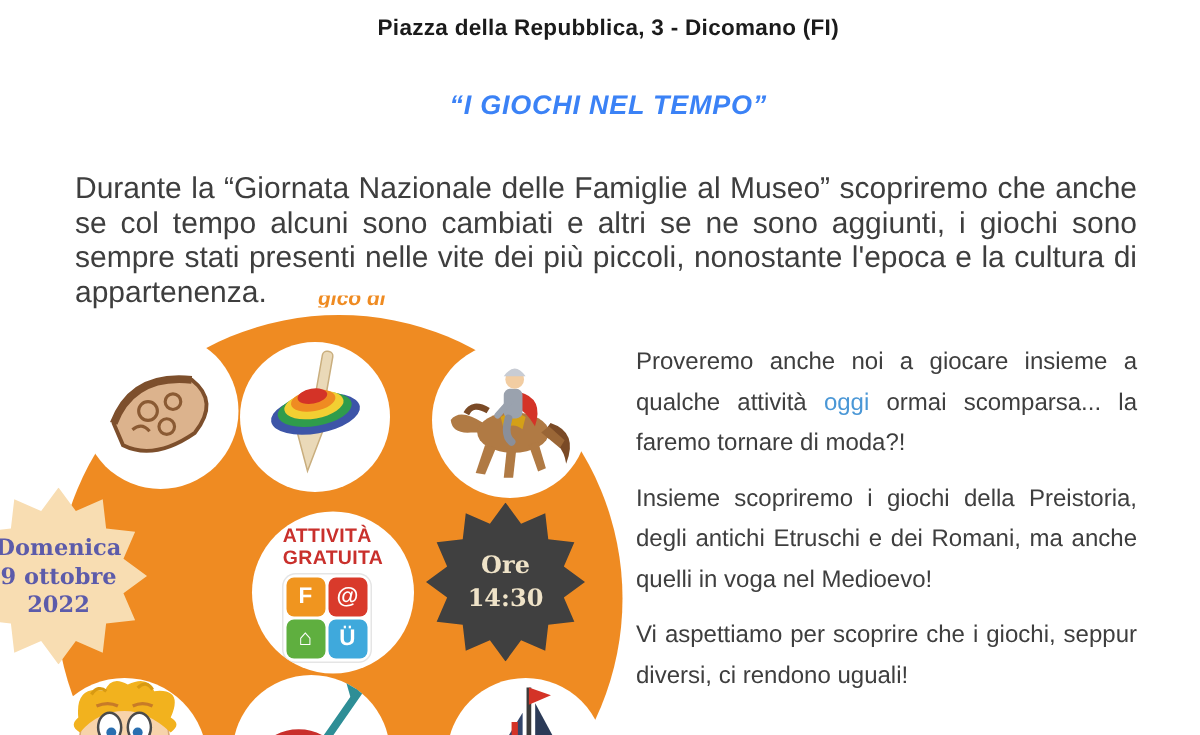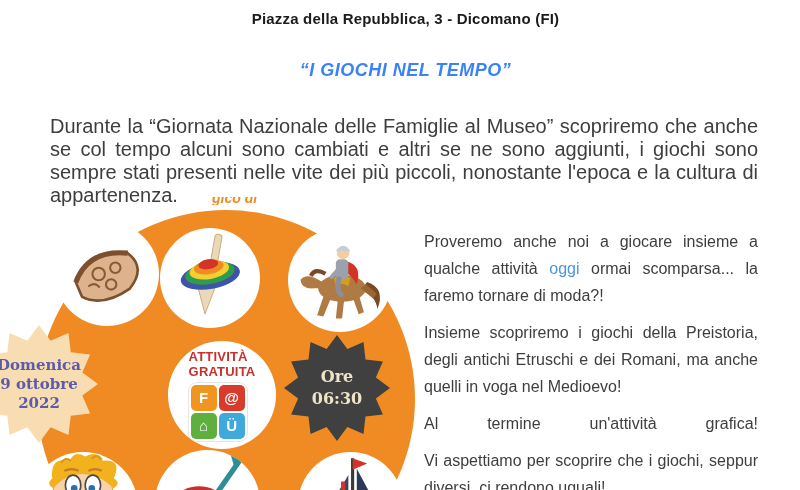--- a/index.html
+++ b/index.html
@@ -69,21 +69,20 @@
 
 <div class="page">
 
   <div class="address">Piazza della Repubblica, 3 - Dicomano  (FI)</div>
   <div class="title">“I GIOCHI NEL TEMPO”</div>
   <div class="intro">Durante la “Giornata Nazionale delle Famiglie al Museo” scopriremo che anche se col tempo alcuni sono cambiati e altri se ne sono aggiunti, i giochi sono sempre stati presenti nelle vite dei più piccoli, nonostante l'epoca e la cultura di appartenenza.</div>
 
   <div class="rightcol">
     <p><span>Proveremo anche noi a giocare insieme a qualche attività </span><span class="link-word">oggi</span><span> ormai scomparsa... la faremo tornare di moda?!</span></p>
     <p>Insieme scopriremo i giochi della Preistoria, degli antichi Etruschi e dei Romani, ma anche quelli in voga nel Medioevo!</p>
-    <p class="justify-last">Al termine un'attività grafica!</p>
     <p>Vi aspettiamo per scoprire che i giochi, seppur diversi, ci rendono uguali!</p>
   </div>
 
   <div class="poster">
     <div class="big-circle"></div>
     <div class="clip-text">
         <span>gico di</span>
       </div>
 
     <div class="wcircle c-bread">
@@ -145,21 +144,21 @@
           <div class="cell-f">F</div>
           <div class="cell-at">@</div>
           <div class="cell-ho">⌂</div>
           <div class="cell-mu">Ü</div>
         </div>
       </div>
     </div>
 
     <div class="star star-time">
       <div>Ore</div>
-      <div>06:30</div>
+      <div>14:30</div>
     </div>
 
     <div class="wcircle c-child">
       <svg viewBox="0 0 100 100">
         <ellipse cx="50" cy="36" rx="27" ry="25" fill="#f7d3ab" stroke="#d8a878" stroke-width="1"></ellipse>
         <path d="M22 24 Q20 4 38 8 Q42 -2 52 4 Q64 -2 68 8 Q86 6 78 24 Q85 28 78 33 Q64 20 50 20 Q34 20 23 33 Q16 29 22 24 Z" fill="#f2b21e"></path>
         <path d="M30 10 q4 -6 9 -2 M58 6 q5 -5 9 1" fill="none" stroke="#d89a12" stroke-width="2"></path>
         <ellipse cx="41" cy="30" rx="7" ry="9" fill="#ffffff" stroke="#4a4a4a" stroke-width="1.5"></ellipse>
         <ellipse cx="59" cy="30" rx="7" ry="9" fill="#ffffff" stroke="#4a4a4a" stroke-width="1.5"></ellipse>
         <circle cx="42" cy="33" r="3" fill="#2a6fb0"></circle>

